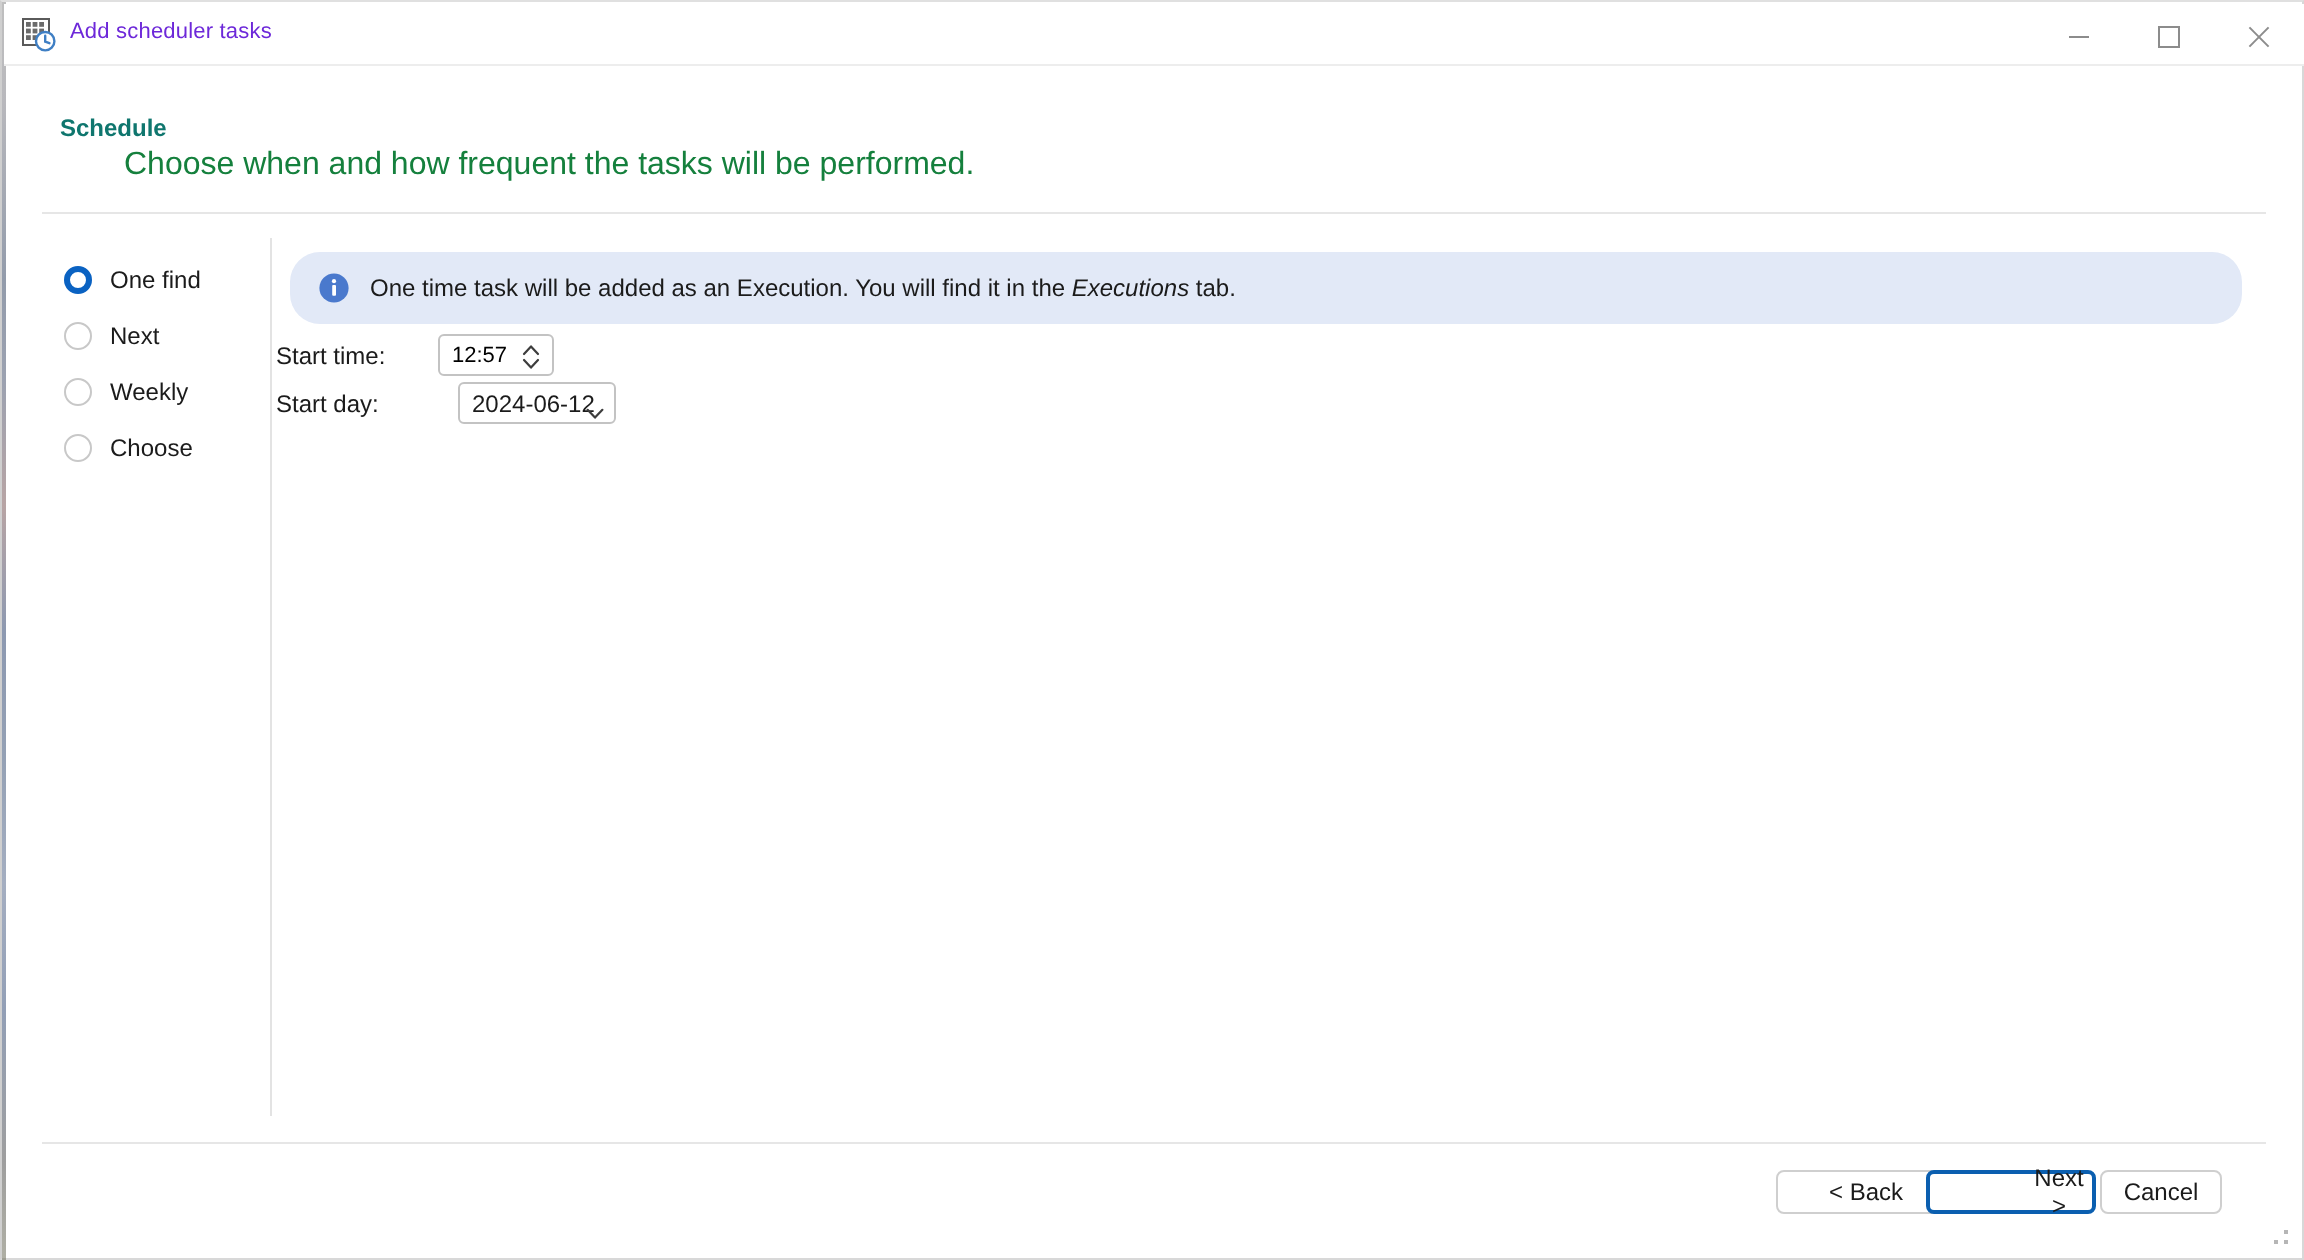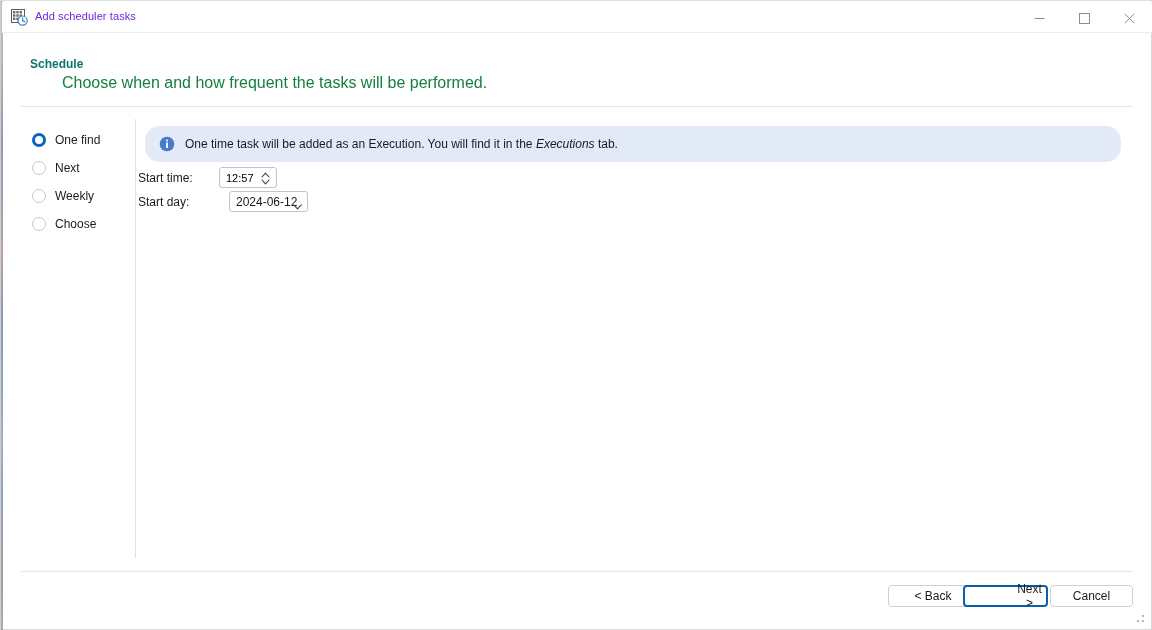--- a/index.html
+++ b/index.html
@@ -241,21 +241,21 @@
     color: #1b1b1b;
     display: flex;
     align-items: center;
     justify-content: center;
     cursor: default;
     padding: 0;
   }
   #btn-back   { left: 887px; width: 90px; }
   #btn-next   { left: 962px; width: 85px;
                 border: 2px solid #0b5fb0; border-radius: 4px; padding-left: 48px; }
-  #btn-cancel { left: 1049px; width: 83px; }
+  #btn-cancel { left: 1049px; width: 61px; }
 
   
   #grip { position: absolute; right: 4px; bottom: 4px; width: 10px; height: 10px; }
   .gd { position: absolute; width: 2px; height: 2px; background: #b6b6b6; }
 </style>
 </head>
 <body>
 
 <div id="window">
 

